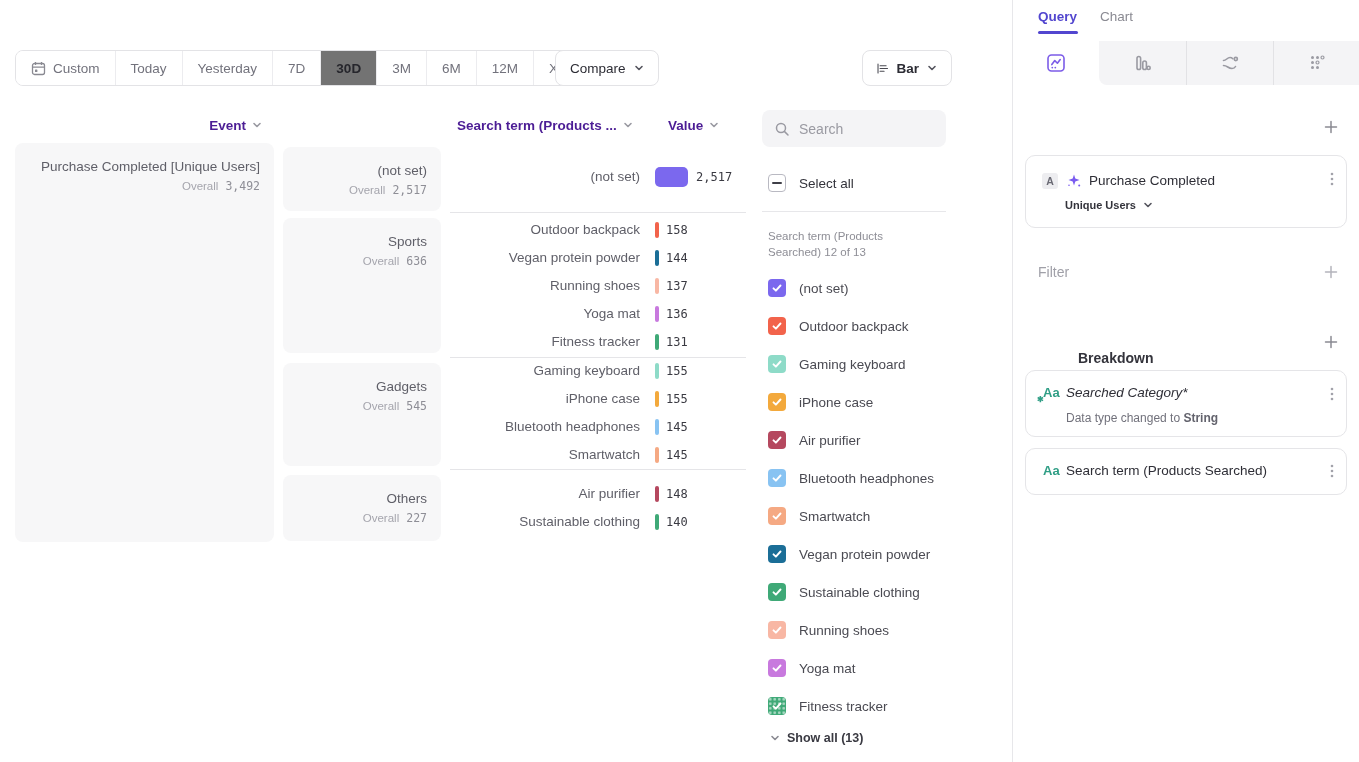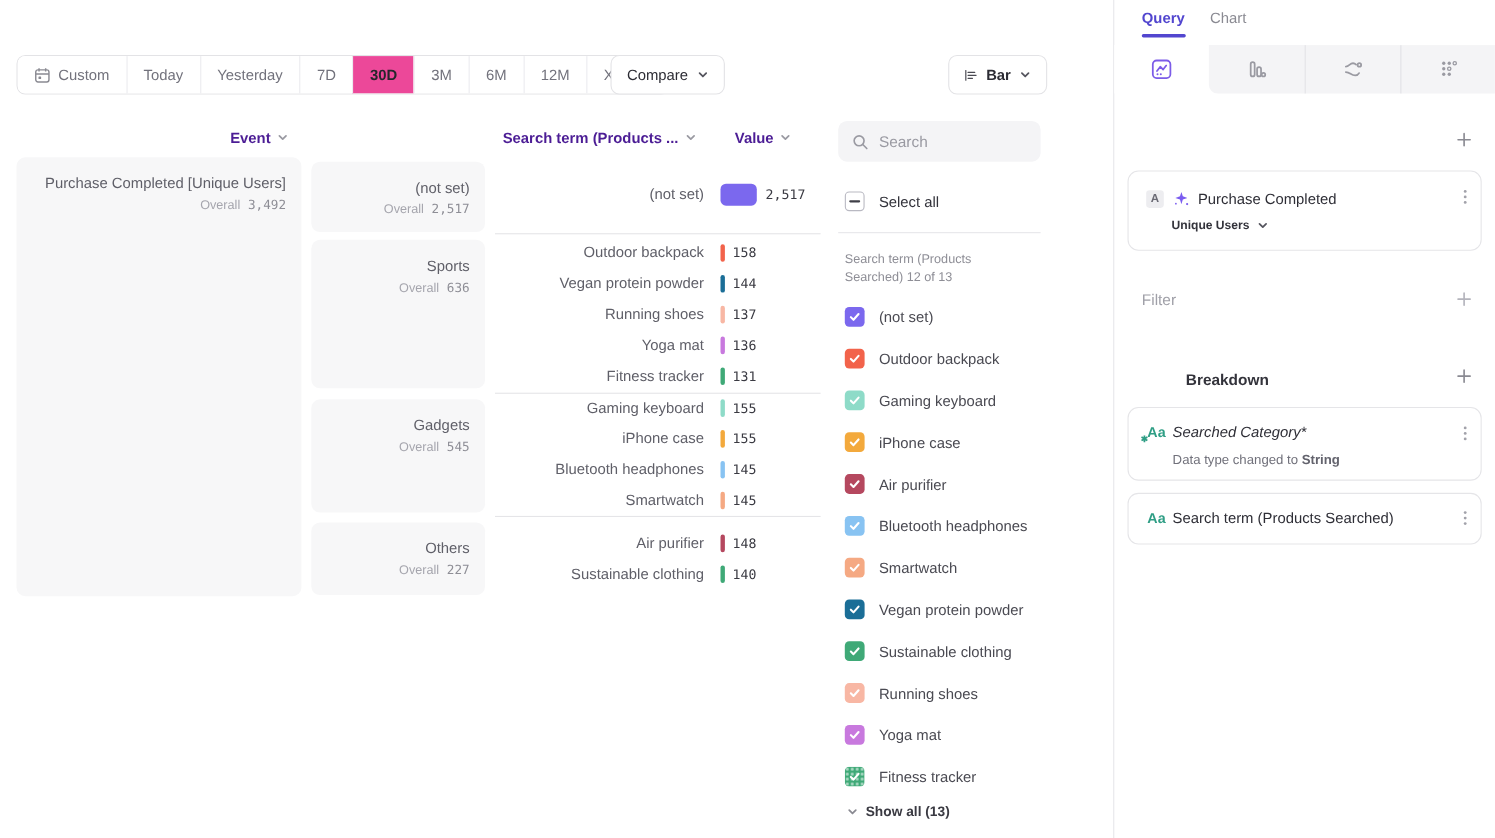--- a/index.html
+++ b/index.html
@@ -7,21 +7,21 @@
     font-family:"Liberation Sans", sans-serif; color:#3a3a42; }
   .page { position:relative; width:1359px; height:762px; }
   .mono { font-family:"DejaVu Sans Mono", monospace; }
 
   
   .seg-control { position:absolute; left:15px; top:50px; height:36px; display:inline-flex;
     border:1px solid #e3e3e6; border-radius:8px; background:#fff; overflow:hidden; align-items:stretch; }
   .seg { display:flex; align-items:center; gap:7px; padding:0 15px; font-size:13.5px; color:#72727c;
     cursor:pointer; white-space:nowrap; background:#fff; }
   .seg + .seg { border-left:1px solid #ececef; }
-  .seg.active { background:#ec4899; color:#26262c; font-weight:700; }
+  .seg.active { background:#737373; color:#26262c; font-weight:700; }
   .btn { position:absolute; top:50px; height:36px; display:inline-flex; align-items:center; gap:8px;
     padding:0 14px; border:1px solid #e3e3e6; border-radius:8px; background:#fff; font-size:13.5px;
     color:#2c2c34; font-weight:500; cursor:pointer; }
   .btn.bar-type { left:862px; width:90px; font-weight:700; justify-content:center; }
   .btn.compare { left:555px;align-items:center; }
   .chev { flex:none; }
 
   
   .hdr { position:absolute; top:116px; height:18px; font-size:13.5px; font-weight:700; color:#4c1d95;
     display:flex; align-items:center; gap:6px; }
@@ -469,21 +469,21 @@
       </div>
     </div>
 
     <div class="qhead dim" style="top:264px;">Filter</div>
     <div class="plusbtn" style="top:264px;">
       <svg width="16" height="16" viewBox="0 0 16 16" fill="none" stroke="#b4b4bc" stroke-width="1.5" stroke-linecap="round">
           <path d="M8 2.5v11M2.5 8h11"></path>
         </svg>
     </div>
 
-    <div class="qhead" style="top:337px;padding-left:40px;">Breakdown</div>
+    <div class="qhead" style="top:350px;padding-left:40px;">Breakdown</div>
     <div class="plusbtn" style="top:334px;">
       <svg width="16" height="16" viewBox="0 0 16 16" fill="none" stroke="#8a8a92" stroke-width="1.5" stroke-linecap="round">
           <path d="M8 2.5v11M2.5 8h11"></path>
         </svg>
     </div>
 
     <div class="qcard" style="top:370px;height:67px;">
       <span class="aa" style="position:absolute;left:17px;top:14px;">Aa<i class="aastar">✱</i></span>
       <div class="bcard-title it">Searched Category*</div>
       <div class="kebab">

